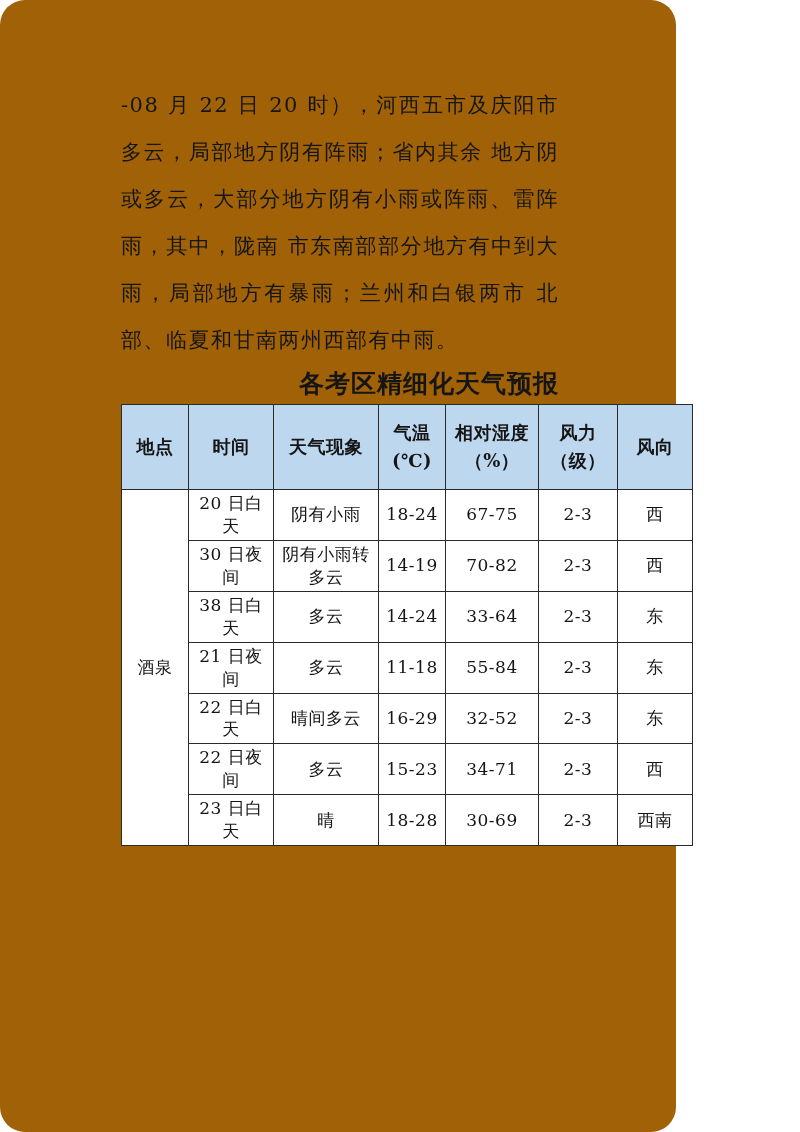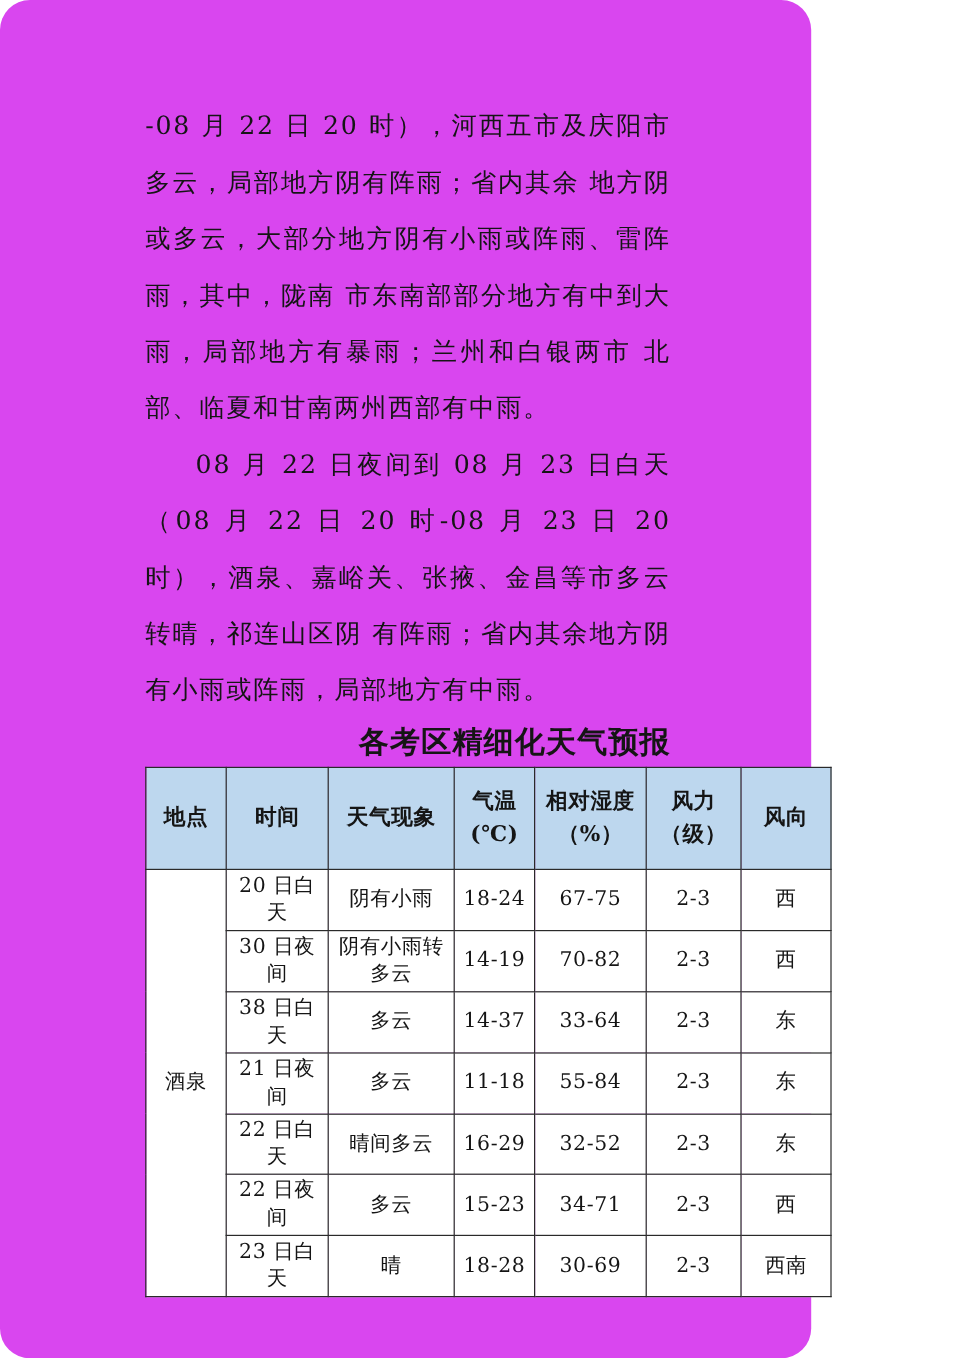--- a/index.html
+++ b/index.html
@@ -13,21 +13,21 @@
     width: 800px;
     height: 1132px;
     position: relative;
     overflow: hidden;
     font-family: "DejaVu Serif", "Liberation Serif", serif;
     color: var(--text-color);
   }
   .page {
     width: 676px;
     height: 1132px;
-    background: #d946ef;
+    background: #a16207;
     border-radius: 25px;
   }
   .textblock {
     padding: 82px 117px 0 121px;
   }
   .para {
     font-size: 21px;
     line-height: 47px;
     text-align: justify;
     letter-spacing: 1.5px;
@@ -78,21 +78,20 @@
   table.forecast td.loc {
     font-size: 17px;
   }
 </style>
 </head>
 <body>
 
 <div class="page">
   <div class="textblock">
     <p class="para">-08 月 22 日 20 时），河西五市及庆阳市多云，局部地方阴有阵雨；省内其余 地方阴或多云，大部分地方阴有小雨或阵雨、雷阵雨，其中，陇南 市东南部部分地方有中到大雨，局部地方有暴雨；兰州和白银两市 北部、临夏和甘南两州西部有中雨。</p>
-    <p class="para indent">08 月 22 日夜间到 08 月 23 日白天（08 月 22 日 20 时-08 月 23 日 20 时），酒泉、嘉峪关、张掖、金昌等市多云转晴，祁连山区阴 有阵雨；省内其余地方阴有小雨或阵雨，局部地方有中雨。</p>
     <h2 class="section-title">各考区精细化天气预报</h2>
     <table class="forecast">
       <colgroup>
           <col style="width: 67px;">
           <col style="width: 85px;">
           <col style="width: 105px;">
           <col style="width: 67px;">
           <col style="width: 93px;">
           <col style="width: 79px;">
           <col style="width: 75px;">
@@ -125,21 +124,21 @@
             <td>30 日夜间</td>
             <td>阴有小雨转多云</td>
             <td>14-19</td>
             <td>70-82</td>
             <td>2-3</td>
             <td>西</td>
           </tr>
           <tr>
             <td>38 日白天</td>
             <td>多云</td>
-            <td>14-37</td>
+            <td>14-24</td>
             <td>33-64</td>
             <td>2-3</td>
             <td>东</td>
           </tr>
           <tr>
             <td>21 日夜间</td>
             <td>多云</td>
             <td>11-18</td>
             <td>55-84</td>
             <td>2-3</td>

